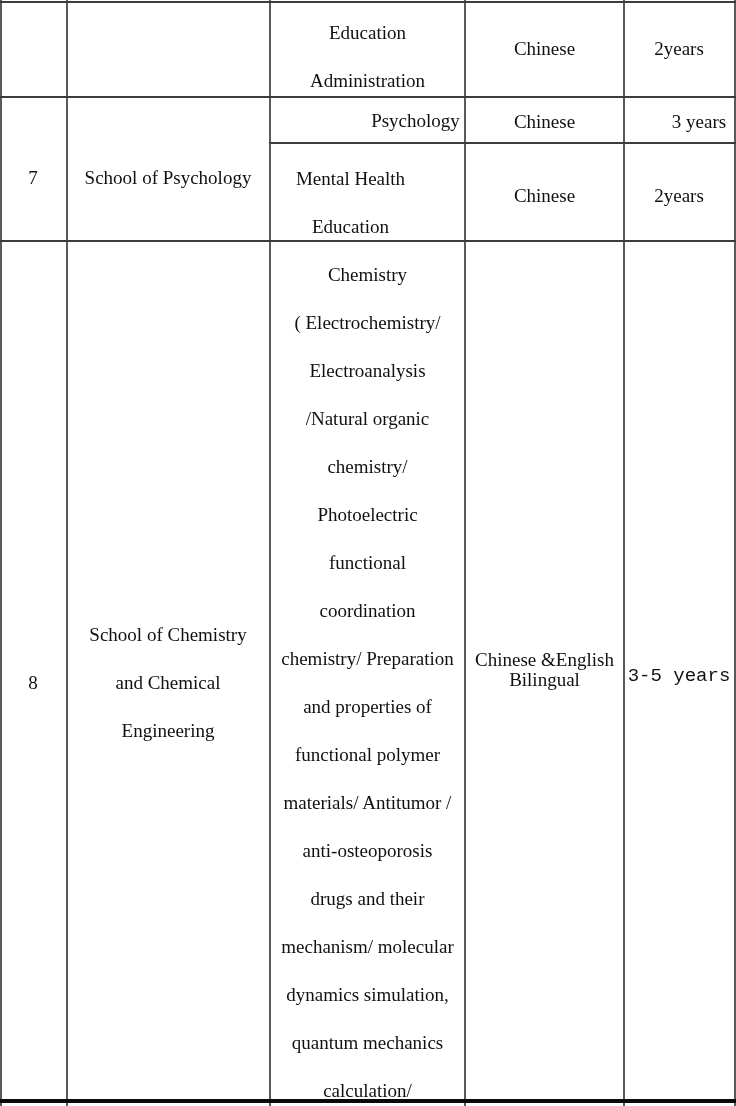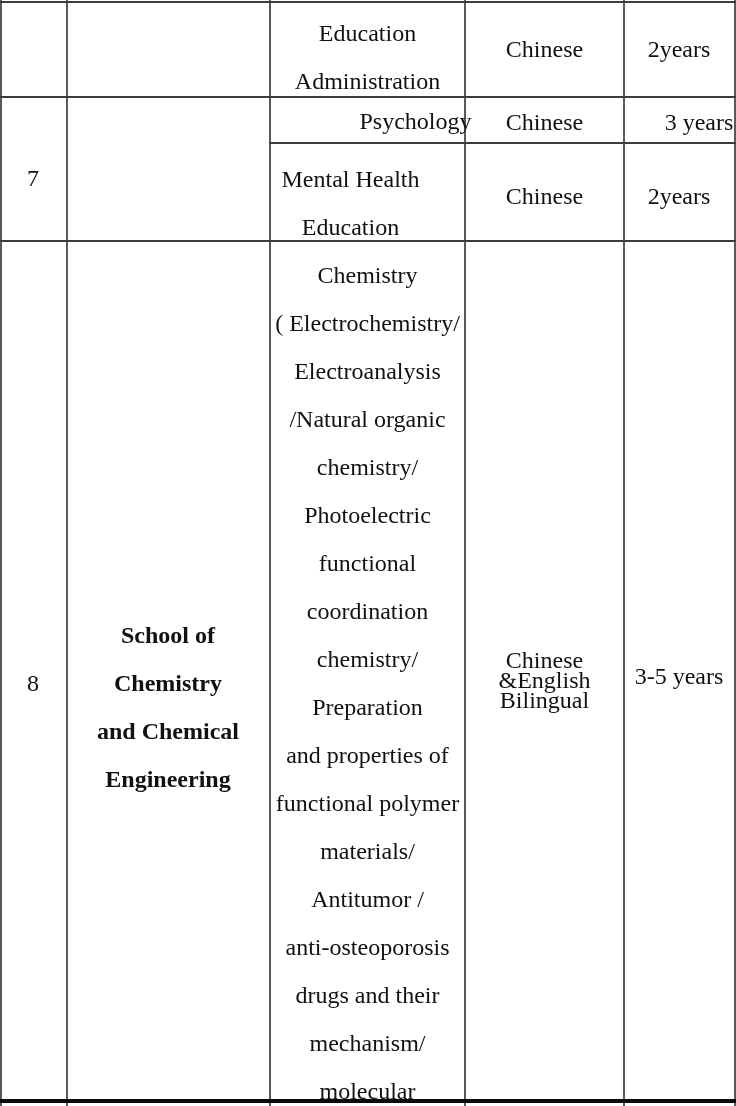--- a/index.html
+++ b/index.html
@@ -7,21 +7,21 @@
     padding: 0;
     background: #ffffff;
   }
   #page {
     position: relative;
     width: 736px;
     height: 1106px;
     background: #ffffff;
     overflow: hidden;
     font-family: "Liberation Serif", "DejaVu Serif", serif;
-    font-size: 24px;
+    font-size: 19px;
     color: #111111;
   }
   
   .vline {
     position: absolute;
     top: 0;
     width: 1.5px;
     height: 1106px;
     background: #5a5a5a;
   }
@@ -62,32 +62,33 @@
   <div class="hline" style="left:269px; width:467px; top:142px;"></div>
   <div class="hline" style="left:0; width:736px; top:240px;"></div>
   <div class="hline cut" style="left:0; width:736px; top:1099px;"></div>
 
   <div class="cell" style="left:270px; top:9px;  width:195px;">Education
 Administration</div>
   <div class="cell" style="left:465px; top:25px; width:159px;">Chinese</div>
   <div class="cell" style="left:624px; top:25px; width:110px;">2years</div>
 
   <div class="cell" style="left:0px;   top:154px; width:66px;">7</div>
+  <div class="cell" style="left:67px;  top:154px; width:202px;">School of Psychology</div>
 
   <div class="cell" style="left:270px; top:97px; width:195px;padding-left:48px;">Psychology</div>
   <div class="cell" style="left:465px; top:98px; width:159px;">Chinese</div>
   <div class="cell" style="left:624px; top:98px; width:110px;margin-left:20px;">3 years</div>
 
   <div class="cell" style="left:270px; top:155px; width:161px;">Mental Health
 Education</div>
   <div class="cell" style="left:465px; top:172px; width:159px;">Chinese</div>
   <div class="cell" style="left:624px; top:172px; width:110px;">2years</div>
 
   <div class="cell" style="left:0px;   top:659px; width:66px;">8</div>
-  <div class="cell" style="left:67px;  top:611px; width:202px;font-weight:bold;">School of Chemistry
+  <div class="cell" style="left:67px;  top:611px; width:202px;">School of Chemistry
 and Chemical
 Engineering</div>
 
   <div class="cell" style="left:270px; top:251px; width:195px;">Chemistry
 ( Electrochemistry/
 Electroanalysis
 /Natural organic
 chemistry/
 Photoelectric
 functional
@@ -97,15 +98,15 @@
 functional polymer
 materials/ Antitumor /
 anti-osteoporosis
 drugs and their
 mechanism/ molecular
 dynamics simulation,
 quantum mechanics
 calculation/</div>
   <div class="cell single-spaced" style="left:465px; top:650px; width:159px;">Chinese &amp;English
 Bilingual</div>
-  <div class="cell" style="left:624px; top:652px; width:110px;">3-5 years</div>
+  <div class="cell" style="left:624px; top:652px; width:110px;font-family:Liberation Mono, monospace;">3-5 years</div>
 
 </div>
 
 </body></html>

